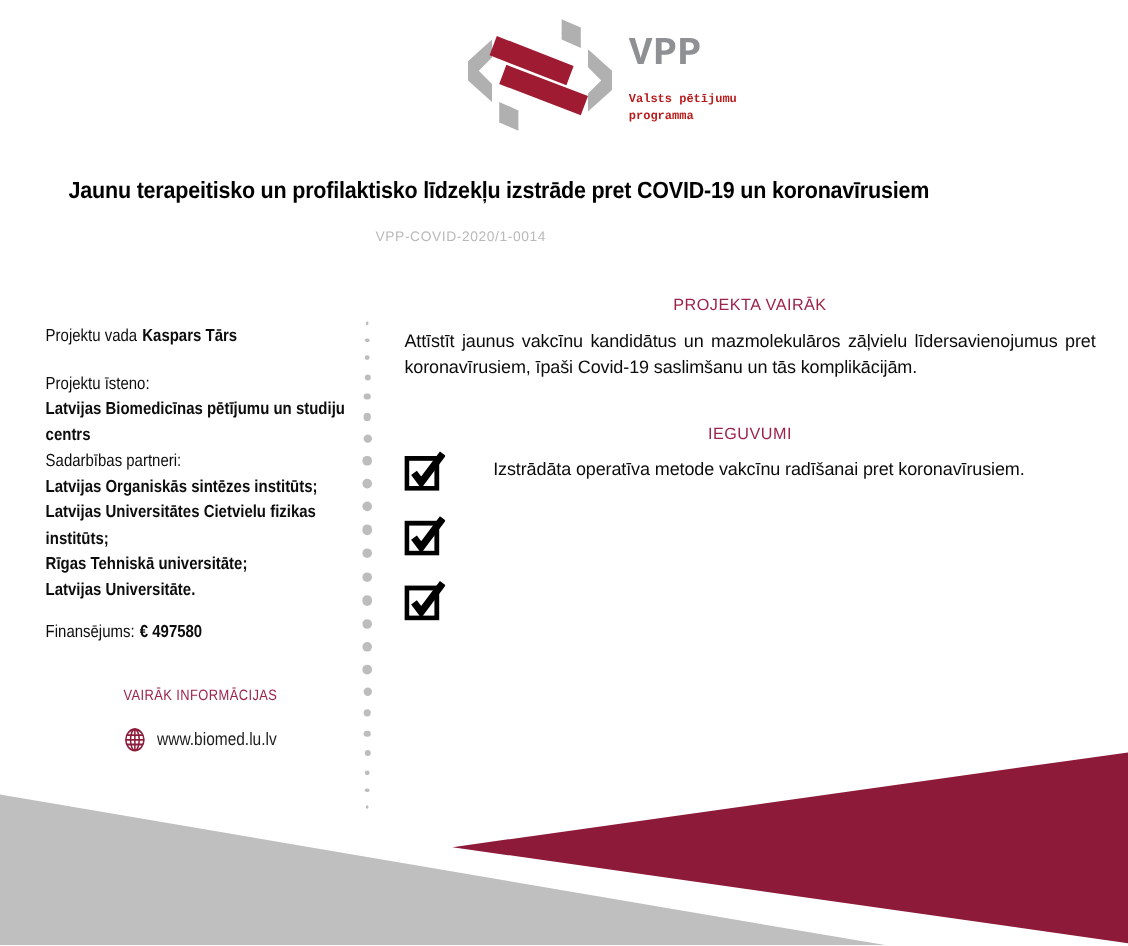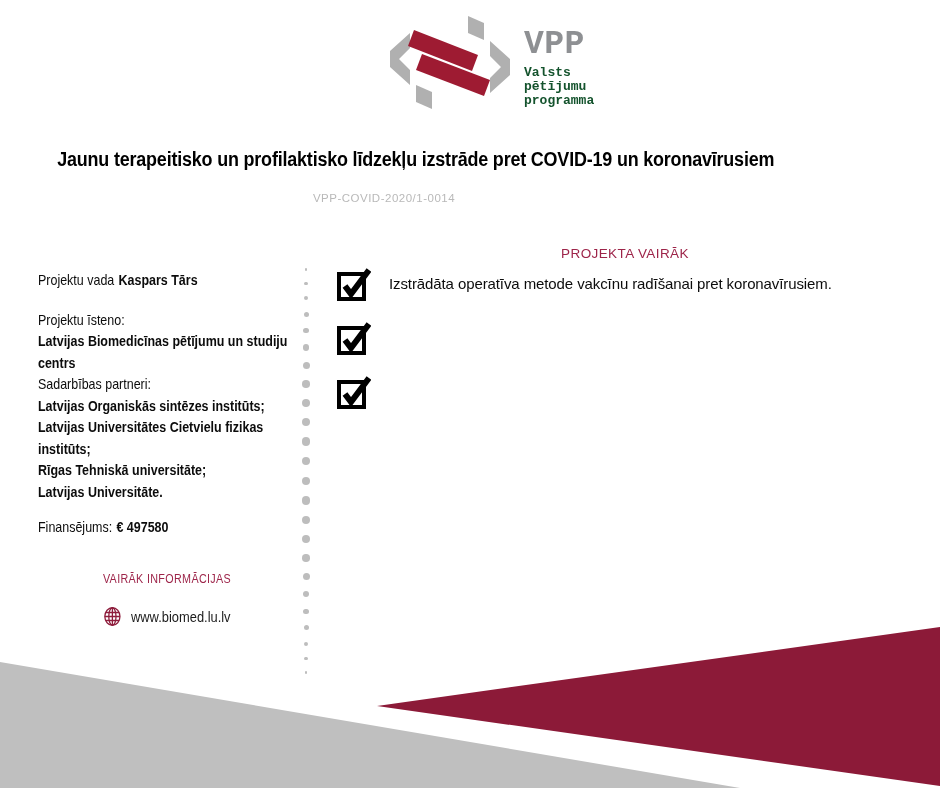--- a/index.html
+++ b/index.html
@@ -5,21 +5,21 @@
   * { margin:0; padding:0; box-sizing:border-box; }
   html,body { background:#fff; }
   .page {
     position:relative; width:940px; height:788px; overflow:hidden;
     background:#ffffff; font-family:"Liberation Sans", sans-serif; color:#111;
   }
   
   .logo { position:absolute; left:388px; top:8px; display:flex; gap:12px; align-items:flex-start; }
   .logo-text { margin-top:20px;font-family:Liberation Mono, monospace; }
   .logo-acronym { font-size:33px; font-weight:bold; color:#8e9093; line-height:1; letter-spacing:.5px; }
-  .logo-program { margin-top:5px; width:104px; font-size:13px; font-weight:bold; color:#14532d; line-height:14px; }
+  .logo-program { margin-top:16px; width:104px; font-size:10px; font-weight:bold; color:#b91c1c; line-height:14px; }
   
   .title-wrap { position:absolute; top:148px; left:0; width:832px; text-align:center; }
   .title {
     display:inline-block; font-size:19.5px; font-weight:bold; color:#000;
     letter-spacing:-0.2px; transform:scaleX(.92); transform-origin:center top; white-space:nowrap;
   }
   .project-code { position:absolute; top:192px; left:0; width:768px; text-align:center;
     font-size:11.5px; color:#b9b9b9; letter-spacing:.5px; }
   
   .left-col {
@@ -42,21 +42,21 @@
     display:flex; flex-direction:column; justify-content:space-between; align-items:center; }
   .dot { background:#bdbdbd; border-radius:50%; flex:0 0 auto; }
   
   .right-col { position:absolute; left:337px; top:246px; width:576px; }
   .section-heading { text-align:center; color:#9d2449; font-size:13.5px; font-weight:500;
     letter-spacing:.4px; }
   .goal-text { margin-top:13px; text-align:justify; font-size:15px; line-height:22px;
     color:#0c0c0c; letter-spacing:-0.1px; }
   .benefits-heading { margin-top:36px; }
   .benefits { margin-top:12px; }
-  .benefit { list-style:none; display:flex; gap:18px; align-items:flex-start; margin-bottom:26px; }
+  .benefit { list-style:none; display:flex; gap:40px; align-items:flex-start; margin-bottom:26px; }
   .benefit .cb { flex:0 0 34px; margin-top:-6px; }
   .benefit-text { text-align:justify; font-size:15px; line-height:22px; color:#0c0c0c;
     letter-spacing:-0.1px; }
   
   .footer-shapes { position:absolute; left:0; top:0; width:940px; height:788px; z-index:0;
     pointer-events:none; }
   .content-layer { position:relative; z-index:1; }
 </style>
 </head>
 <body>
@@ -144,21 +144,23 @@
         <span class="dot" style="height: 6.4px; width: 6.4px;"></span>
         <span class="dot" style="height: 5.7px; width: 5.7px;"></span>
         <span class="dot" style="height: 5px; width: 5px;"></span>
         <span class="dot" style="height: 4.2px; width: 4.2px;"></span>
         <span class="dot" style="height: 3.4px; width: 3.4px;"></span>
         <span class="dot" style="height: 2.6px; width: 2.6px;"></span>
       </div>
 
     <div class="right-col">
       <h2 class="section-heading">PROJEKTA VAIRĀK</h2>
+      <p class="goal-text">Attīstīt jaunus vakcīnu kandidātus un mazmolekulāros zāļvielu līdersavienojumus pret koronavīrusiem, īpaši Covid-19 saslimšanu un tās komplikācijām.</p>
 
+      <h2 class="section-heading benefits-heading">IEGUVUMI</h2>
 
       <ul class="benefits">
         <li class="benefit">
           <svg class="cb" width="34" height="34" viewBox="0 0 34 34" aria-hidden="true">
             <rect x="2" y="7" width="25" height="25" fill="#ffffff" stroke="#000" stroke-width="4"></rect>
             <path d="M8 19 L14 27 L32 3" fill="none" stroke="#000" stroke-width="6" stroke-linejoin="miter"></path>
           </svg>
           <span class="benefit-text">Izstrādāta operatīva metode vakcīnu radīšanai pret koronavīrusiem.</span>
         </li>
         <li class="benefit">

